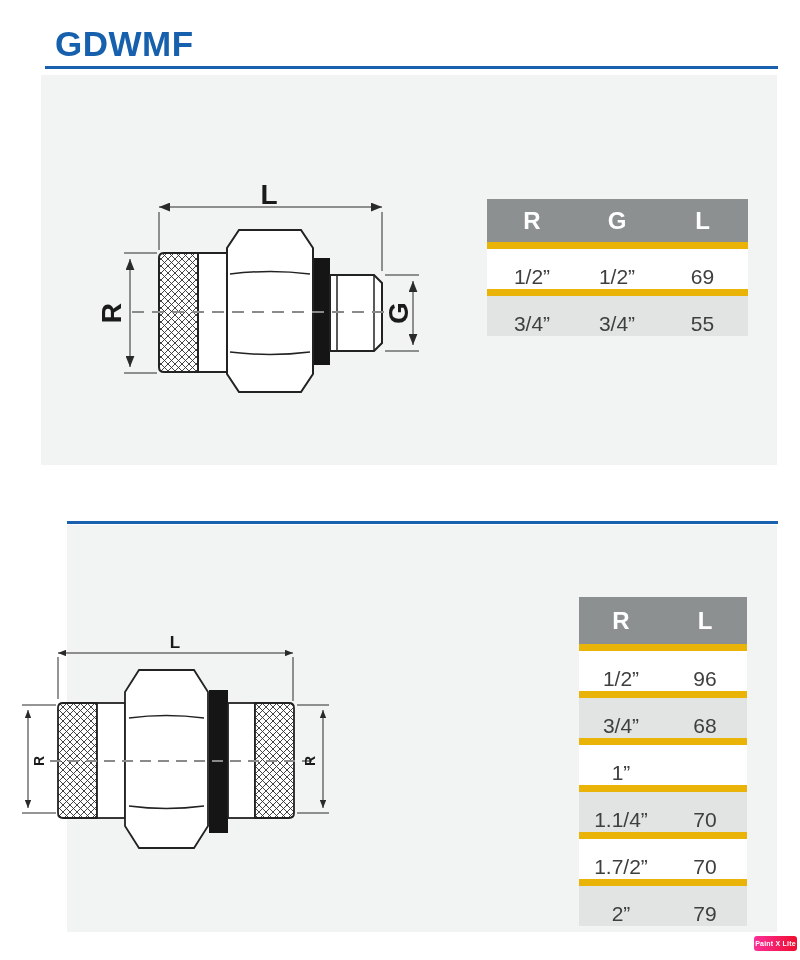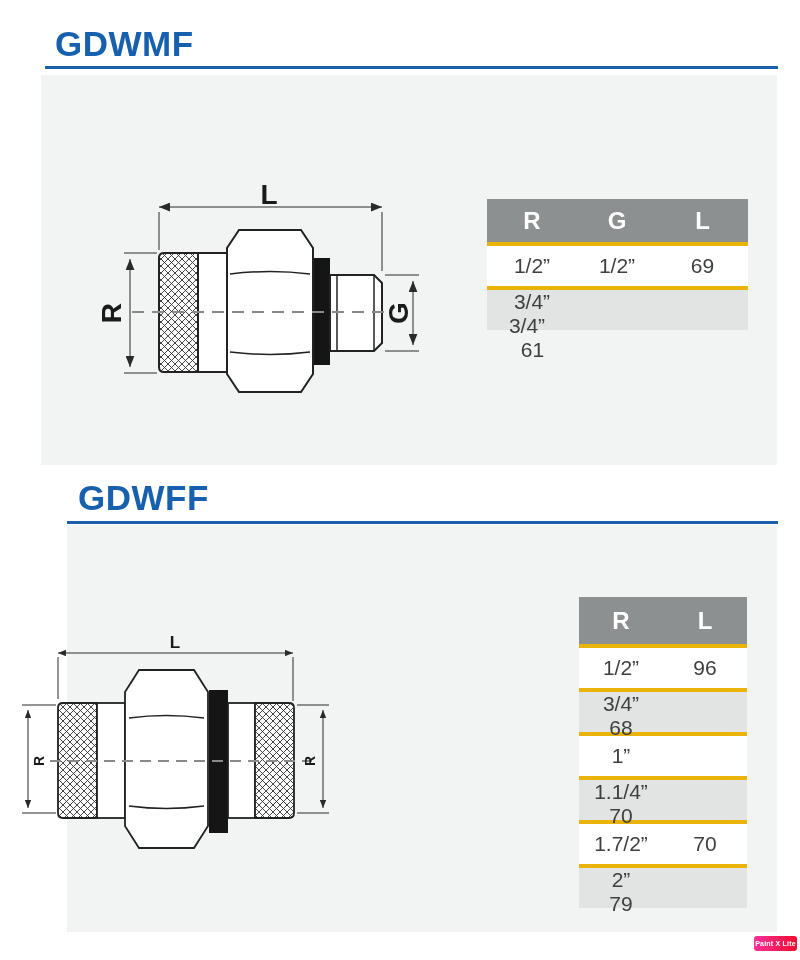--- a/index.html
+++ b/index.html
@@ -29,23 +29,23 @@
   svg.drawings { position:absolute; left:0; top:0; width:800px; height:960px; z-index:1; }
   svg text { font-family:"Liberation Sans","DejaVu Sans",sans-serif; font-weight:bold; fill:#1a1a1a; }
 
   .dim-table { position:absolute; z-index:2; }
   #table-1 { left:487px; top:199px; width:261px; }
   #table-2 { left:579px; top:597px; width:168px; }
 
   .trow { display:flex; width:100%; }
   .thead { background:#8d9090; }
   .thead .cell { color:#ffffff; font-weight:bold; font-size:24px; }
-  .tbody-row { border-top:4px solid #eab308; }
+  .tbody-row { border-top:7px solid #eab308;align-items:flex-end; }
   .row-light { background:#ffffff; }
-  .row-dark  { background:#e2e4e4;flex-direction:column; }
+  .row-dark  { background:#e2e4e4; }
   .cell {
     display:flex; align-items:center; justify-content:center;
     color:#3e4040; font-size:21px;
   }
   #table-1 .thead { height:43px; }
   #table-1 .tbody-row { height:40px; }
   #table-1 .c0 { width:90px; } #table-1 .c1 { width:80px; } #table-1 .c2 { width:91px; }
   #table-2 .thead { height:47px; }
   #table-2 .tbody-row { height:40px; }
   #table-2 .c0 { width:84px; } #table-2 .c1 { width:84px; }
@@ -66,21 +66,20 @@
 <body>
 
 <div class="page">
 
   <div class="panel" id="panel-1"></div>
   <div class="panel" id="panel-2"></div>
 
   <div class="section-title" id="title-1">GDWMF</div>
   <div class="title-rule" id="rule-1"></div>
 
-  <div class="section-title" id="title-2">GDWFF</div>
   <div class="title-rule" id="rule-2"></div>
 
   <div id="whiteout-strip"></div>
 
   <svg class="drawings" viewBox="0 0 800 960">
     <defs>
       <pattern id="hatch" width="7" height="7" patternUnits="userSpaceOnUse">
         <rect width="7" height="7" fill="#ffffff"></rect>
         <path d="M0,7 L7,0 M0,0 L7,7" stroke="#2f2f2f" stroke-width="0.9"></path>
       </pattern>
@@ -179,21 +178,21 @@
       <div class="cell c2">L</div>
     </div>
     <div class="trow tbody-row row-light">
       <div class="cell c0">1/2”</div>
       <div class="cell c1">1/2”</div>
       <div class="cell c2">69</div>
     </div>
     <div class="trow tbody-row row-dark">
       <div class="cell c0">3/4”</div>
       <div class="cell c1">3/4”</div>
-      <div class="cell c2">61</div>
+      <div class="cell c2">55</div>
     </div>
   </div>
 
   <div class="dim-table" id="table-2">
     <div class="trow thead">
       <div class="cell c0">R</div>
       <div class="cell c1">L</div>
     </div>
     <div class="trow tbody-row row-light">
       <div class="cell c0">1/2”</div>

